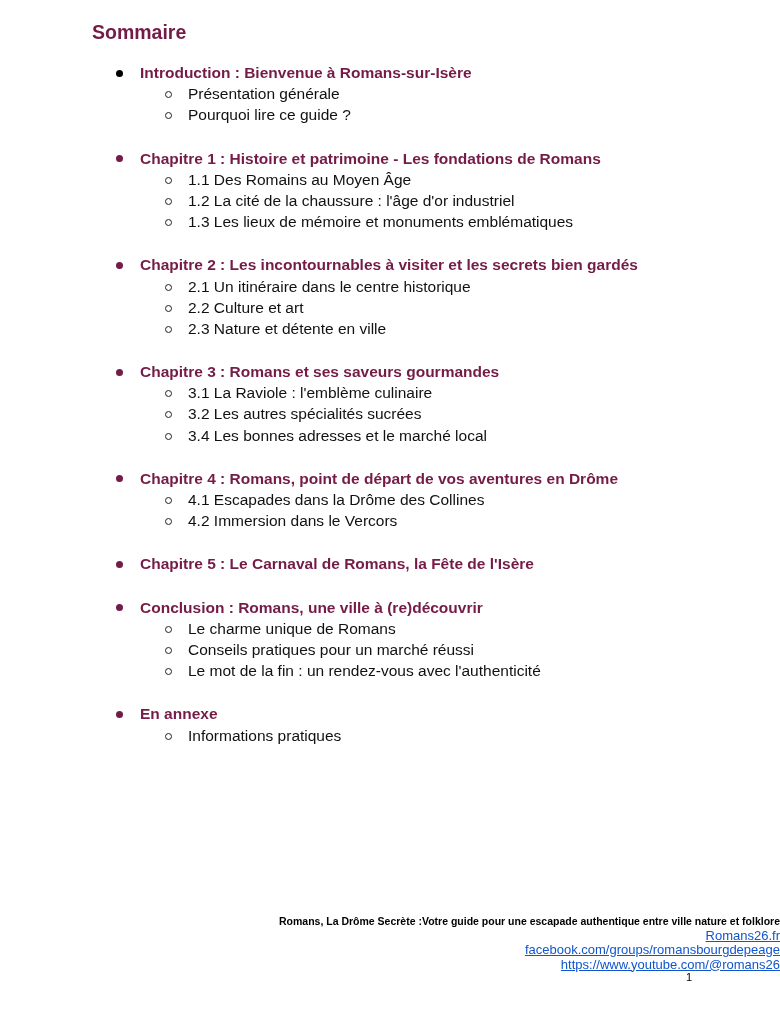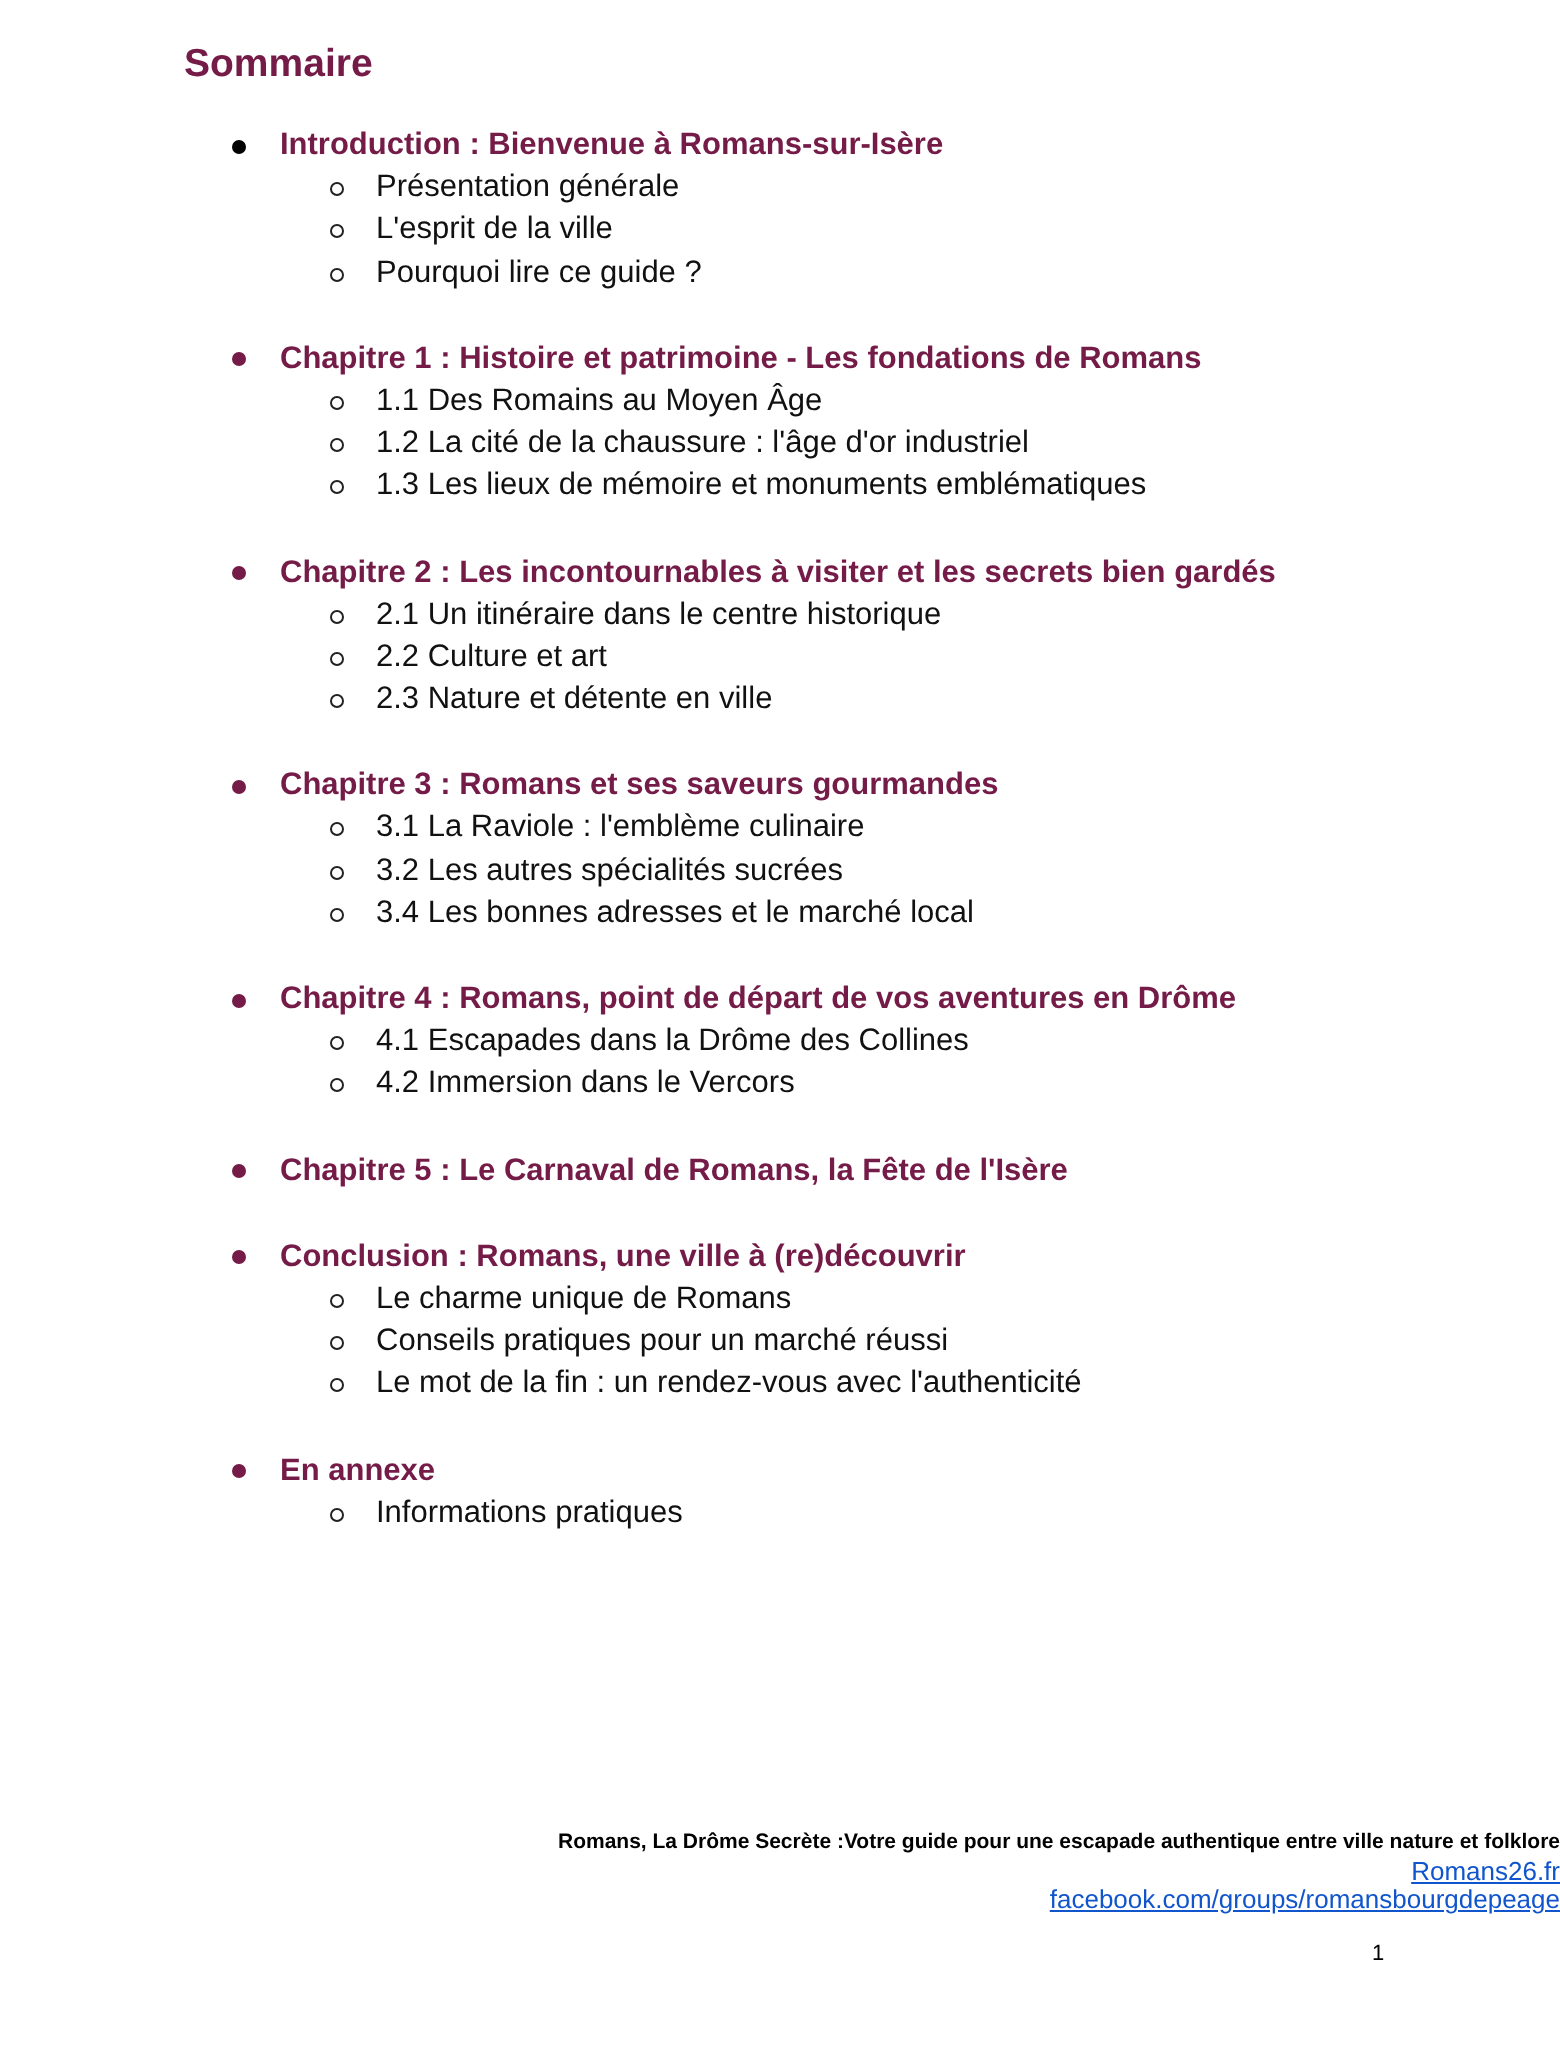--- a/index.html
+++ b/index.html
@@ -36,24 +36,20 @@
 <div class="toc">
 
   <div class="section">
     <div class="row main">
       <span class="bullet first"></span>
       <span class="txt">Introduction : Bienvenue à Romans-sur-Isère</span>
     </div>
     <div class="row sub">
         <span class="bullet"></span>
         <span class="txt">Présentation générale</span>
-      </div>
-    <div class="row sub">
-        <span class="bullet"></span>
-        <span class="txt">L'esprit de la ville</span>
       </div>
     <div class="row sub">
         <span class="bullet"></span>
         <span class="txt">Pourquoi lire ce guide ?</span>
       </div>
   </div>
 
   <div class="section">
     <div class="row main">
       <span class="bullet"></span>
@@ -162,15 +158,16 @@
         <span class="txt">Informations pratiques</span>
       </div>
   </div>
 
 </div>
 
 <div class="footer">
   <div class="tagline">Romans, La Drôme Secrète :Votre guide pour une escapade authentique entre ville nature et folklore</div>
   <a>Romans26.fr</a>
   <a>facebook.com/groups/romansbourgdepeage</a>
+  <a>https://www.youtube.com/@romans26</a>
 </div>
 
 <div class="pagenum">1</div>
 
 </body></html>

